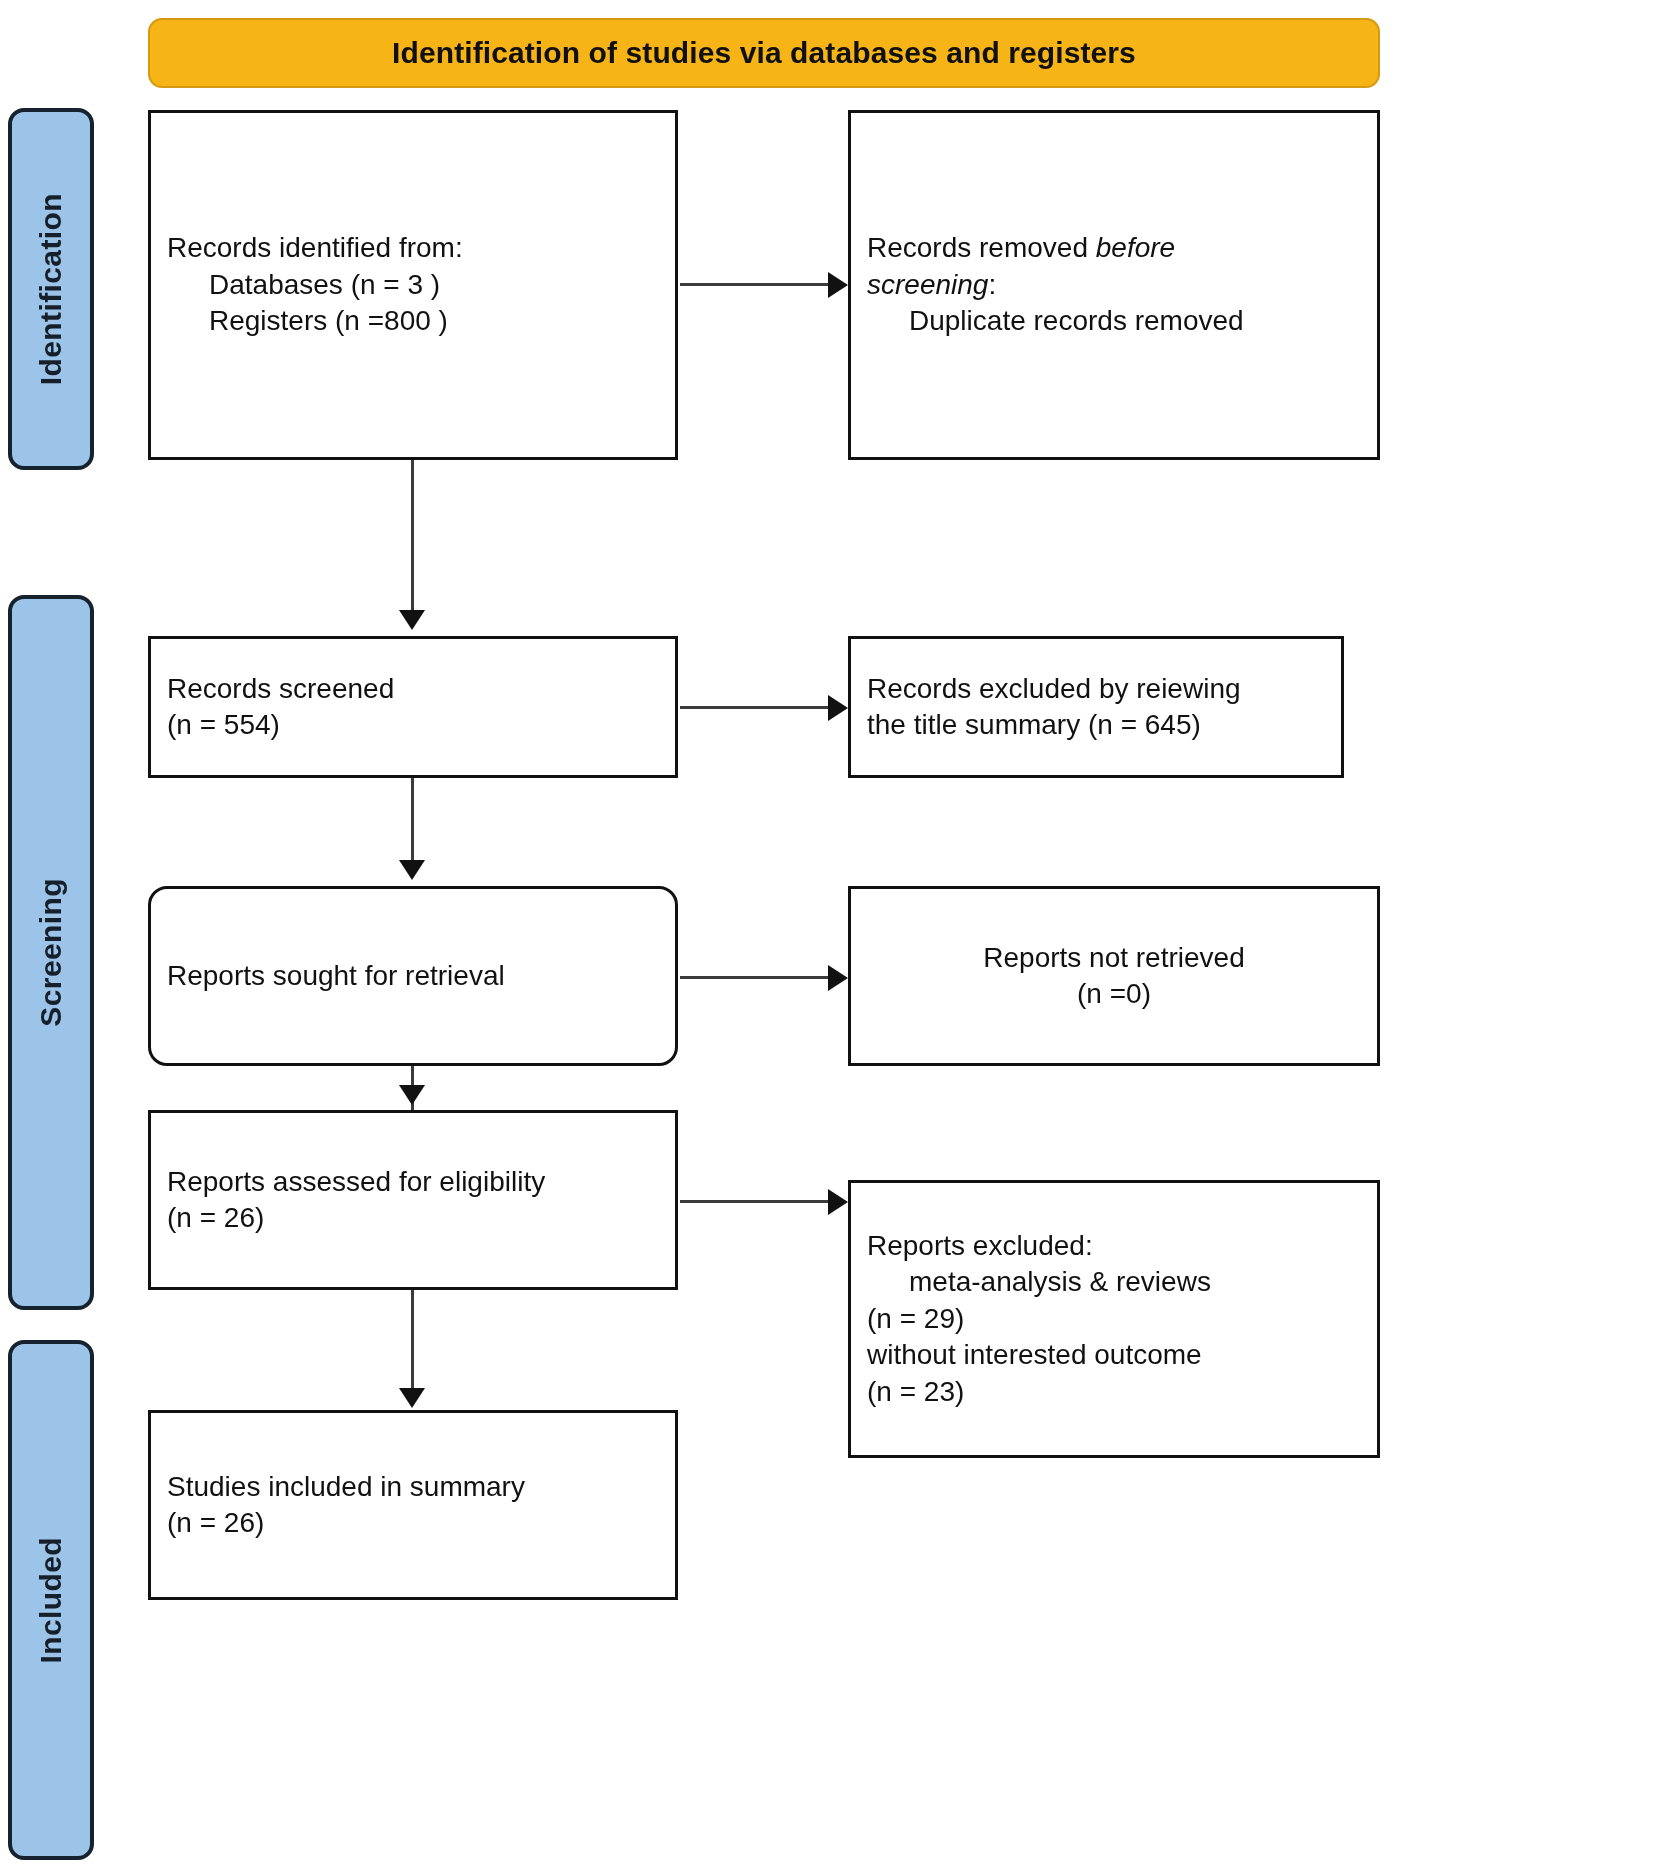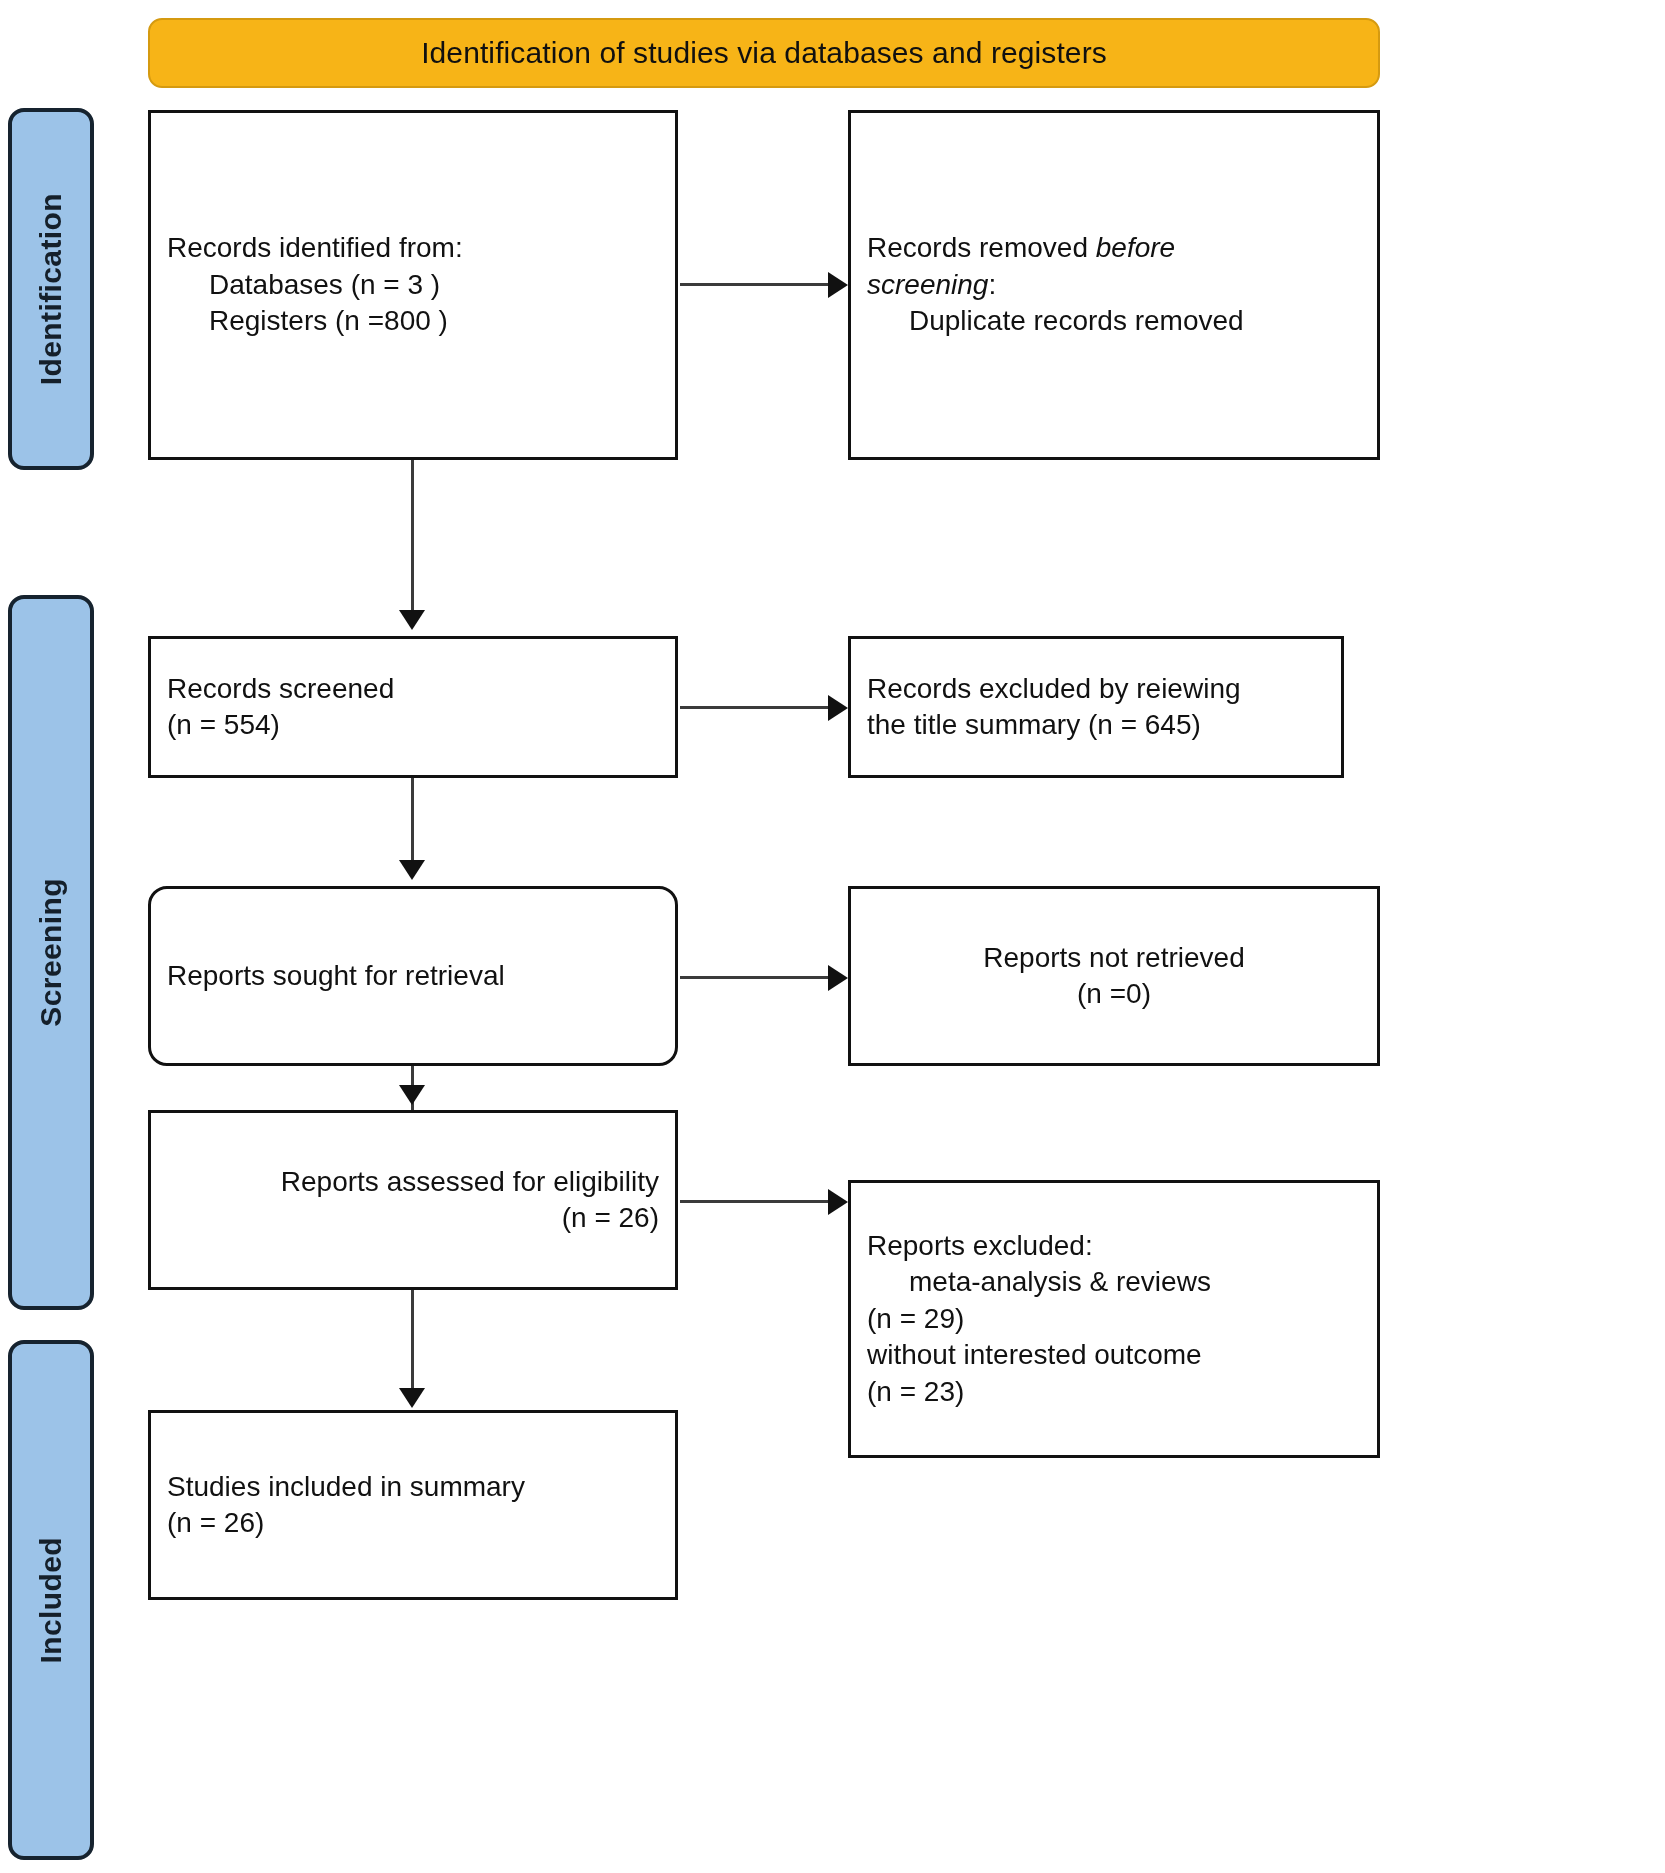--- a/index.html
+++ b/index.html
@@ -30,21 +30,21 @@
     background: #F7B417;
     border: 2px solid #D59A10;
     border-radius: 14px;
     box-sizing: border-box;
     display: flex;
     align-items: center;
     justify-content: center;
   }
   .banner-title {
     font-size: 30px;
-    font-weight: normal;
+    font-weight: bold;
     color: #101010;
     letter-spacing: 0.1px;
     text-align: center;
   }
 
   
   .stage-bar {
     position: absolute;
     left: 8px;
     width: 86px;
@@ -85,21 +85,21 @@
     line-height: 1.30;
     color: #111111;
     white-space: pre-wrap;
   }
   .box-text.indent-1 { padding-left: 42px; }
 
   
   #box-identified        { left: 148px; top: 110px;  width: 530px; height: 350px; }
   #box-screened          { left: 148px; top: 636px;  width: 530px; height: 142px; }
   #box-sought            { left: 148px; top: 886px;  width: 530px; height: 180px; border-radius: 19px; }
-  #box-assessed          { left: 148px; top: 1110px; width: 530px; height: 180px; text-align: right; }
+  #box-assessed          { left: 148px; top: 1110px; width: 530px; height: 180px; }
   #box-included          { left: 148px; top: 1410px; width: 530px; height: 190px; }
 
   
   #box-removed           { left: 848px; top: 110px;  width: 532px; height: 350px; }
   #box-excluded-screened { left: 848px; top: 636px;  width: 496px; height: 142px; }
   #box-not-retrieved     { left: 848px; top: 886px;  width: 532px; height: 180px; align-items: center; }
   #box-reports-excluded  { left: 848px; top: 1180px; width: 532px; height: 278px; }
 
   
   #box-identified .stack,

